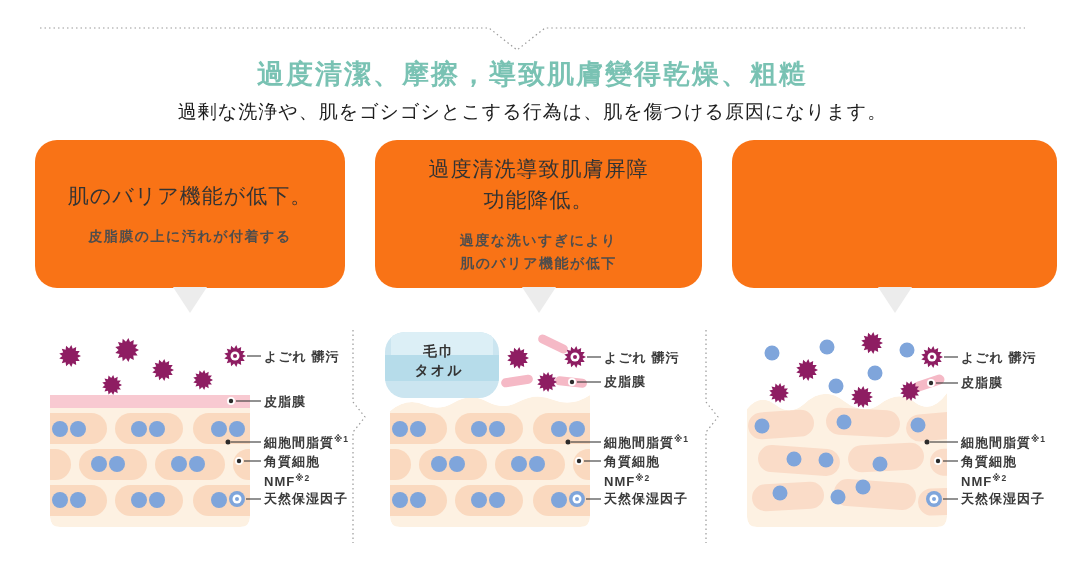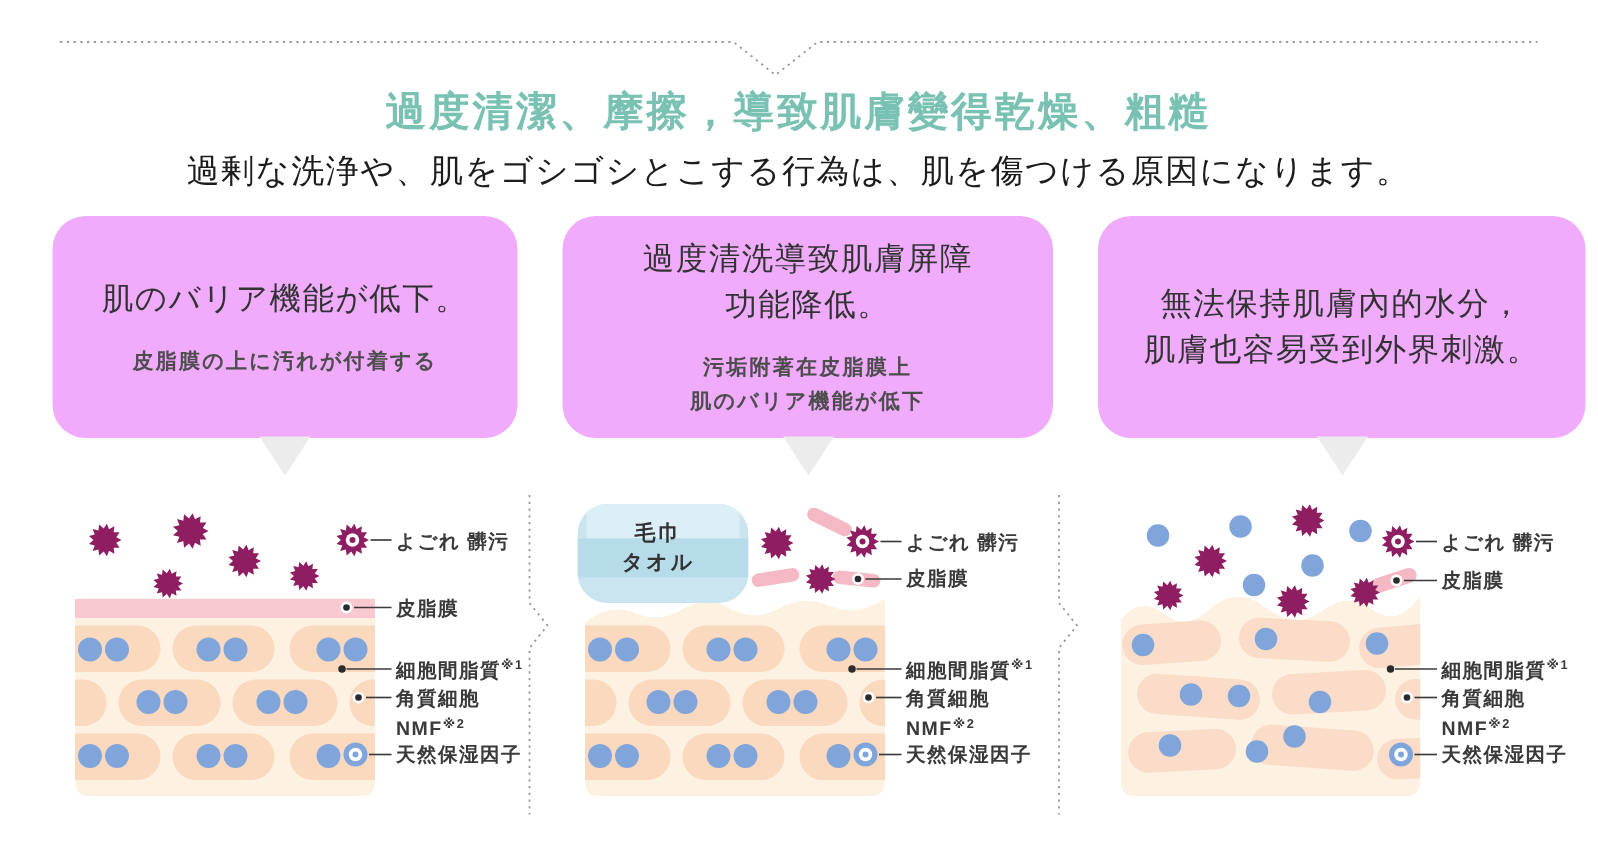--- a/index.html
+++ b/index.html
@@ -2,25 +2,25 @@
 <html><head>
 <meta charset="utf-8">
 <style>
   html,body{margin:0;padding:0;background:#fff;}
   .page{position:relative;width:1065px;height:570px;background:#ffffff;overflow:hidden;
         font-family:"Liberation Sans","DejaVu Sans",sans-serif;}
   .decor{display:block;}
   .title{text-align:center;font-family:"Liberation Serif","DejaVu Serif",serif;font-weight:bold;
          font-size:27px;color:#79c2b3;letter-spacing:2px;margin-top:2px;}
   .subtitle{text-align:center;font-family:"Liberation Serif","DejaVu Serif",serif;
-            font-size:22px;color:#1c1c1c;letter-spacing:1px;margin-top:7px;}
+            font-size:19px;color:#1c1c1c;letter-spacing:1px;margin-top:7px;}
   .panels{display:grid;grid-template-columns:310px 327px 325px;column-gap:30px;
           padding-left:35px;margin-top:15px;}
   .panel{position:relative;}
-  .bubble{position:relative;background:#f0abfc;border-radius:22px;height:148px;
+  .bubble{position:relative;background:#f97316;border-radius:22px;height:148px;
           display:flex;flex-direction:column;justify-content:center;align-items:center;
           text-align:center;padding:0 8px;box-sizing:border-box;}
   .bubble:after{content:"";position:absolute;left:50%;bottom:-25px;margin-left:-17px;width:0;height:0;
           border-left:17px solid transparent;border-right:17px solid transparent;
           border-top:26px solid #ececec;}
   .bubble-main{font-size:21px;line-height:1.5;color:#333;letter-spacing:1px;white-space:pre-line;}
   .bubble-sub{font-size:14px;font-weight:bold;line-height:1.65;color:#4d4d4d;letter-spacing:1.5px;
               white-space:pre-line;margin-top:13px;}
   .diagram{margin-top:37px;overflow:visible;display:block;}
   .lbl{font-family:"Liberation Sans","DejaVu Sans",sans-serif;font-size:13px;font-weight:bold;
@@ -136,21 +136,21 @@
           <line class="ptr" x1="211" y1="174" x2="226" y2="174"></line>
           <text class="lbl" x="229" y="178">天然保湿因子</text>
         </g>
       </svg>
     </div>
 
     <div class="panel">
       <div class="bubble">
         <div class="bubble-main">過度清洗導致肌膚屏障
 功能降低。</div>
-        <div class="bubble-sub">污垢附著在皮脂膜上
+        <div class="bubble-sub">過度な洗いすぎにより
 肌のバリア機能が低下</div>
       </div>
       <svg class="diagram" width="334" height="206" viewBox="0 0 334 206">
         <defs>
           <clipPath id="clip2">
               <path d="M15,86 Q32,72 50,80 Q64,86 78,78 Q96,67 113,77 Q129,85 143,77 Q161,67 179,75 Q197,82 215,70 L215,192 Q215,202 205,202 L25,202 Q15,202 15,192 Z"></path>
             </clipPath>
           <clipPath id="tclip">
               <rect x="10" y="7" width="114" height="66" rx="20"></rect>
             </clipPath>
@@ -238,22 +238,20 @@
             <circle cx="202" cy="174" r="4.5" fill="#fff"></circle>
             <circle cx="202" cy="174" r="2" fill="#7fa5db"></circle>
           <line class="ptr" x1="211" y1="174" x2="226" y2="174"></line>
           <text class="lbl" x="229" y="178">天然保湿因子</text>
         </g>
       </svg>
     </div>
 
     <div class="panel">
       <div class="bubble">
-        <div class="bubble-main">無法保持肌膚內的水分，
-肌膚也容易受到外界刺激。</div>
       </div>
       <svg class="diagram" width="334" height="206" viewBox="0 0 334 206">
         <defs>
           <clipPath id="clip3">
               <path d="M15,84 Q28,68 44,80 Q58,91 72,79 Q92,60 112,76 Q132,91 148,79 Q168,64 184,78 Q200,89 215,68 L215,192 Q215,202 205,202 L25,202 Q15,202 15,192 Z"></path>
             </clipPath>
         </defs>
         <g clip-path="url(#clip3)">
           <path d="M15,84 Q28,68 44,80 Q58,91 72,79 Q92,60 112,76 Q132,91 148,79 Q168,64 184,78 Q200,89 215,68 L215,192 Q215,202 205,202 L25,202 Q15,202 15,192 Z" fill="#fdf1e2"></path>
           <g fill="#fadcc8">

